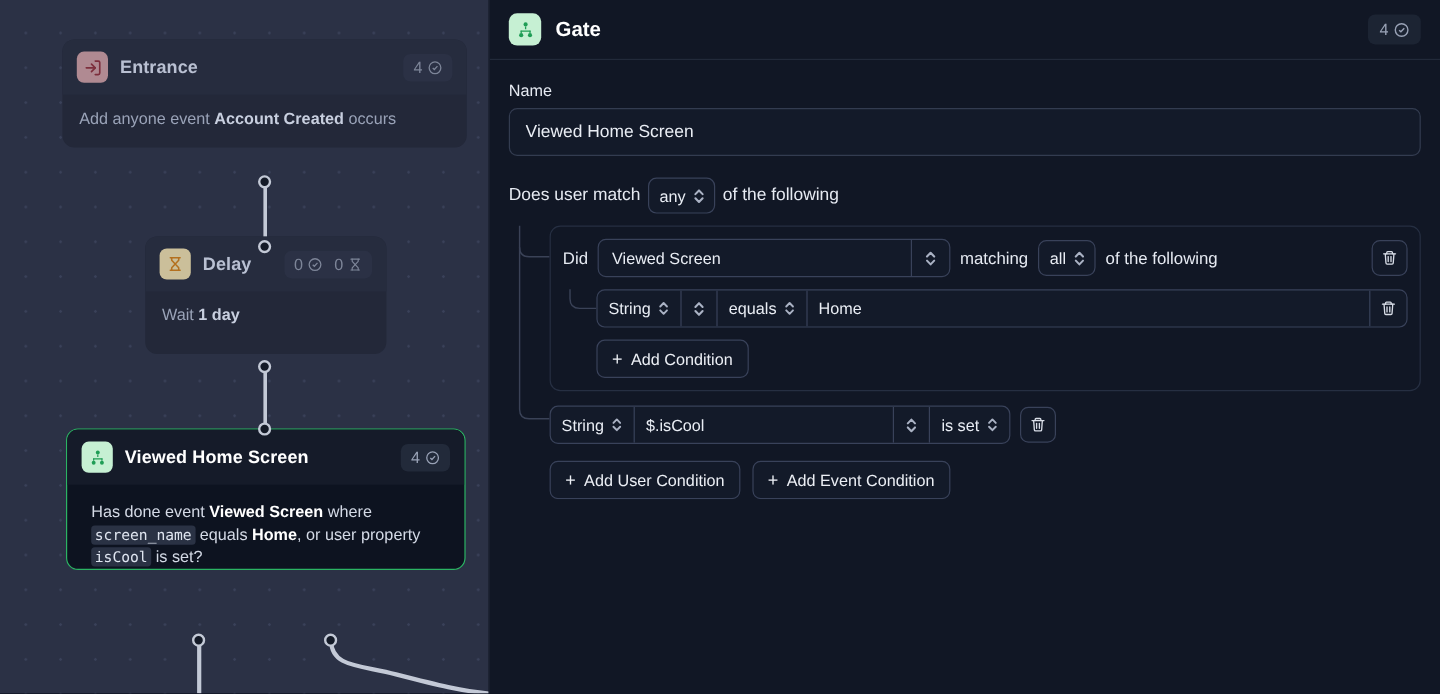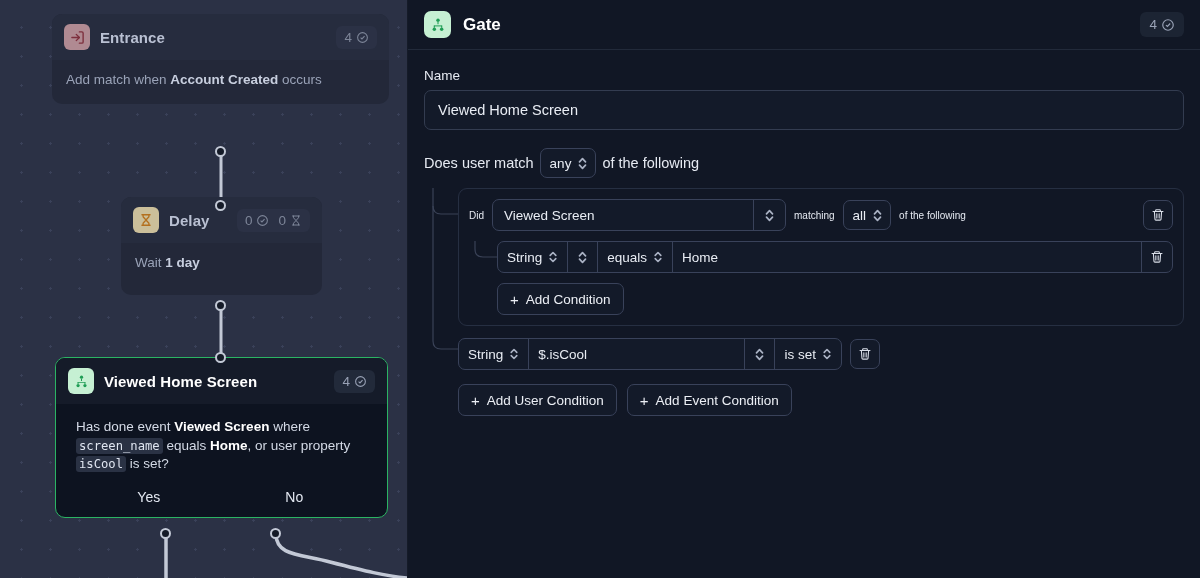--- a/index.html
+++ b/index.html
@@ -51,21 +51,21 @@
   .node-body { padding: 11px 14px 14px; font-size: 13.5px; line-height: 1.38; }
   .node-body b { font-weight: 700; }
   .code {
     font-family: "DejaVu Sans Mono", monospace;
     font-size: 12.2px;
     background: #2e3547; border-radius: 3px; padding: 1px 3px;
   }
 
   
   #node-entrance {
-    left: 52px; top: 14px; width: 337px;
+    left: 52px; top: 33px; width: 337px;
     background: #232839;
   }
   #node-entrance .node-head { background: #262c3e; }
   #node-entrance .node-title { color: #b9c0d2; }
   #node-entrance .node-icon { background: #b08a92; }
   #node-entrance .node-badges { background: #2b3145; color: #7d8598; }
   #node-entrance .node-body { color: #9aa3b8; }
   #node-entrance .node-body b { color: #c8cfdf; }
 
   
@@ -148,21 +148,21 @@
   .chev svg { display: block; }
 
   
   .group-wrap { position: relative; padding-left: 34px; }
   .tree { position: absolute; left: 0; top: 0; pointer-events: none; }
   .group {
     border: 1px solid #262f42; border-radius: 9px;
     padding: 10px 10px 10px 10px;
   }
   .grp-row { display: flex; align-items: center; gap: 8px; font-size: 14px; color: #e6eaf2; }
-  .grp-label { font-size: 10px; color: #e6eaf2; }
+  .grp-label { font-size: 14px; color: #e6eaf2; }
 
   .combo {
     display: flex; align-items: stretch;
     background: #131a29; border: 1px solid #39425a; border-radius: 7px;
     overflow: hidden; height: 32px;
   }
   .combo .val {
     display: flex; align-items: center; padding: 0 11px;
     font-size: 13.5px; color: #e9edf4; white-space: nowrap;
   }
@@ -242,21 +242,21 @@
           <span class="badge">
             <span>4</span>
             <svg width="13" height="13" viewBox="0 0 24 24" fill="none" stroke="currentColor" stroke-width="2">
               <circle cx="12" cy="12" r="9"></circle>
                 <polyline points="8.5 12.2 11 14.6 15.8 9.4"></polyline>
             </svg>
           </span>
         </div>
       </div>
       <div class="node-body">
-        <span>Add match when </span><b>Account Created</b><span> occurs</span>
+        <span>Add anyone event </span><b>Account Created</b><span> occurs</span>
       </div>
     </div>
     <div class="handle" style="left:215px; top:146px;"></div>
 
     <div class="node" id="node-delay">
       <div class="node-head">
         <div class="node-icon">
           <svg width="14" height="14" viewBox="0 0 24 24" fill="none" stroke="#b4701f" stroke-width="2.2" stroke-linecap="round" stroke-linejoin="round">
             <line x1="5" y1="3" x2="19" y2="3"></line>
               <line x1="5" y1="21" x2="19" y2="21"></line>
@@ -310,24 +310,20 @@
             <span>4</span>
             <svg width="13" height="13" viewBox="0 0 24 24" fill="none" stroke="currentColor" stroke-width="2">
               <circle cx="12" cy="12" r="9"></circle>
                 <polyline points="8.5 12.2 11 14.6 15.8 9.4"></polyline>
             </svg>
           </span>
         </div>
       </div>
       <div class="node-body">
         <span>Has done event </span><b>Viewed Screen</b><span> where </span><span class="code">screen_name</span><span> equals </span><b>Home</b><span>, or user property </span><span class="code">isCool</span><span> is set?</span>
-        <div class="ports">
-          <div class="port">Yes</div>
-          <div class="port">No</div>
-        </div>
       </div>
     </div>
     <div class="handle" style="left:215px; top:352px;"></div>
     <div class="handle" style="left:160px; top:528px;"></div>
     <div class="handle" style="left:270px; top:528px;"></div>
   </div>
 
   <div class="panel">
 
     <div class="panel-head">

